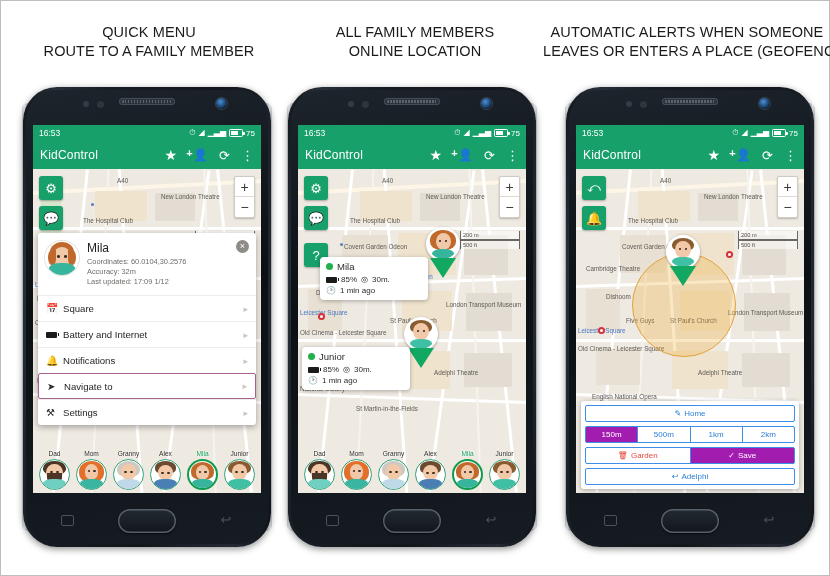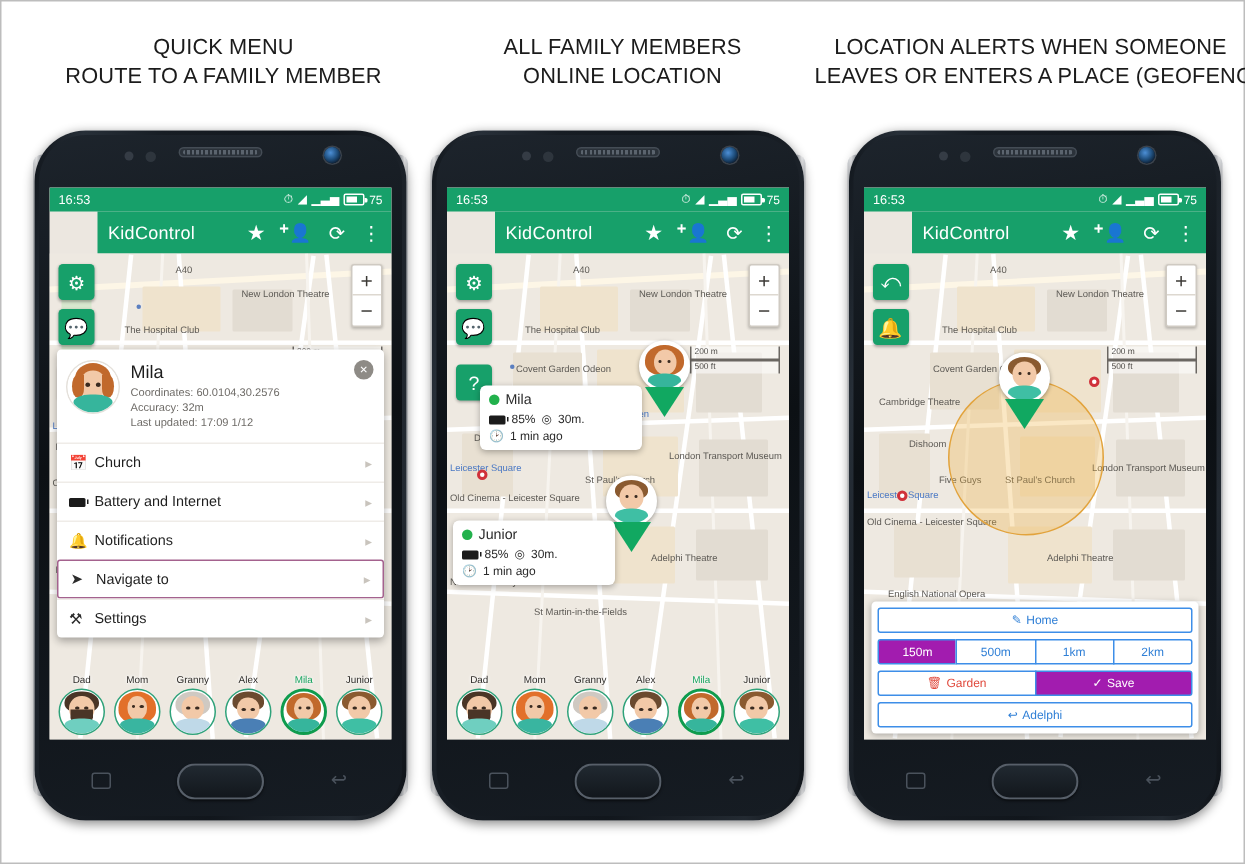--- a/index.html
+++ b/index.html
@@ -137,21 +137,20 @@
   .batt::before {
     content: ""; position: absolute; left: 1px; top: 1px; bottom: 1px; width: 7px;
     background: #fff;
   }
 
   .appbar {
     position: relative; height: 28px;
     background: #17a06a;
     display: flex; align-items: center;
     padding: 0 7px;
-    margin-left: 32px;
   }
   .appbar .title { color: #fff; font-size: 12px; letter-spacing: .2px; }
   .appbar .spacer { flex: 1; }
   .appbar .act { color: #fff; margin-left: 11px; line-height: 1; display: flex; align-items: center; }
   .star { color: #f5d21e; font-size: 14px; }
   .adduser { font-size: 12px; position: relative; padding-left: 5px; }
   .adduser::before {
     content: "+"; position: absolute; left: -2px; top: -1px; font-size: 11px; font-weight: bold;
   }
   .refresh { font-size: 13px; }
@@ -345,21 +344,21 @@
 
   <div class="heading" id="head-2">
     <span class="ln">ALL FAMILY MEMBERS</span>
     <span class="ln">ONLINE LOCATION</span>
   </div>
   <div class="heading" id="head-1">
     <span class="ln">QUICK MENU</span>
     <span class="ln">ROUTE TO A FAMILY MEMBER</span>
   </div>
   <div class="heading" id="head-3">
-    <span class="ln">LOCATION ALERTS WHEN SOMEONE</span>
+    <span class="ln">AUTOMATIC ALERTS WHEN SOMEONE</span>
     <span class="ln">LEAVES OR ENTERS A PLACE (GEOFENCE)</span>
   </div>
 
   <div class="phone" id="phone-1">
     <div class="rail l"></div>
     <div class="rail r"></div>
     <div class="phone-body">
       <div class="phone-inner"></div>
       <div class="top-zone">
         <div class="sensor s1"></div>
@@ -458,21 +457,21 @@
                 <div class="nm">Mila</div>
                 <div class="ln">Coordinates: 60.0104,30.2576</div>
                 <div class="ln">Accuracy: 32m</div>
                 <div class="ln">Last updated: 17:09 1/12</div>
               </div>
               <div class="closex">×</div>
             </div>
 
             <div class="menu-item">
               <span class="mi-ic">📅</span>
-              <span>Church</span>
+              <span>Square</span>
               <span class="chev">▸</span>
             </div>
             <div class="menu-item">
               <span class="mi-ic">
                   <span class="b-batt"></span>
                 </span>
               <span>Battery and Internet</span>
               <span class="chev">▸</span>
             </div>
             <div class="menu-item">

